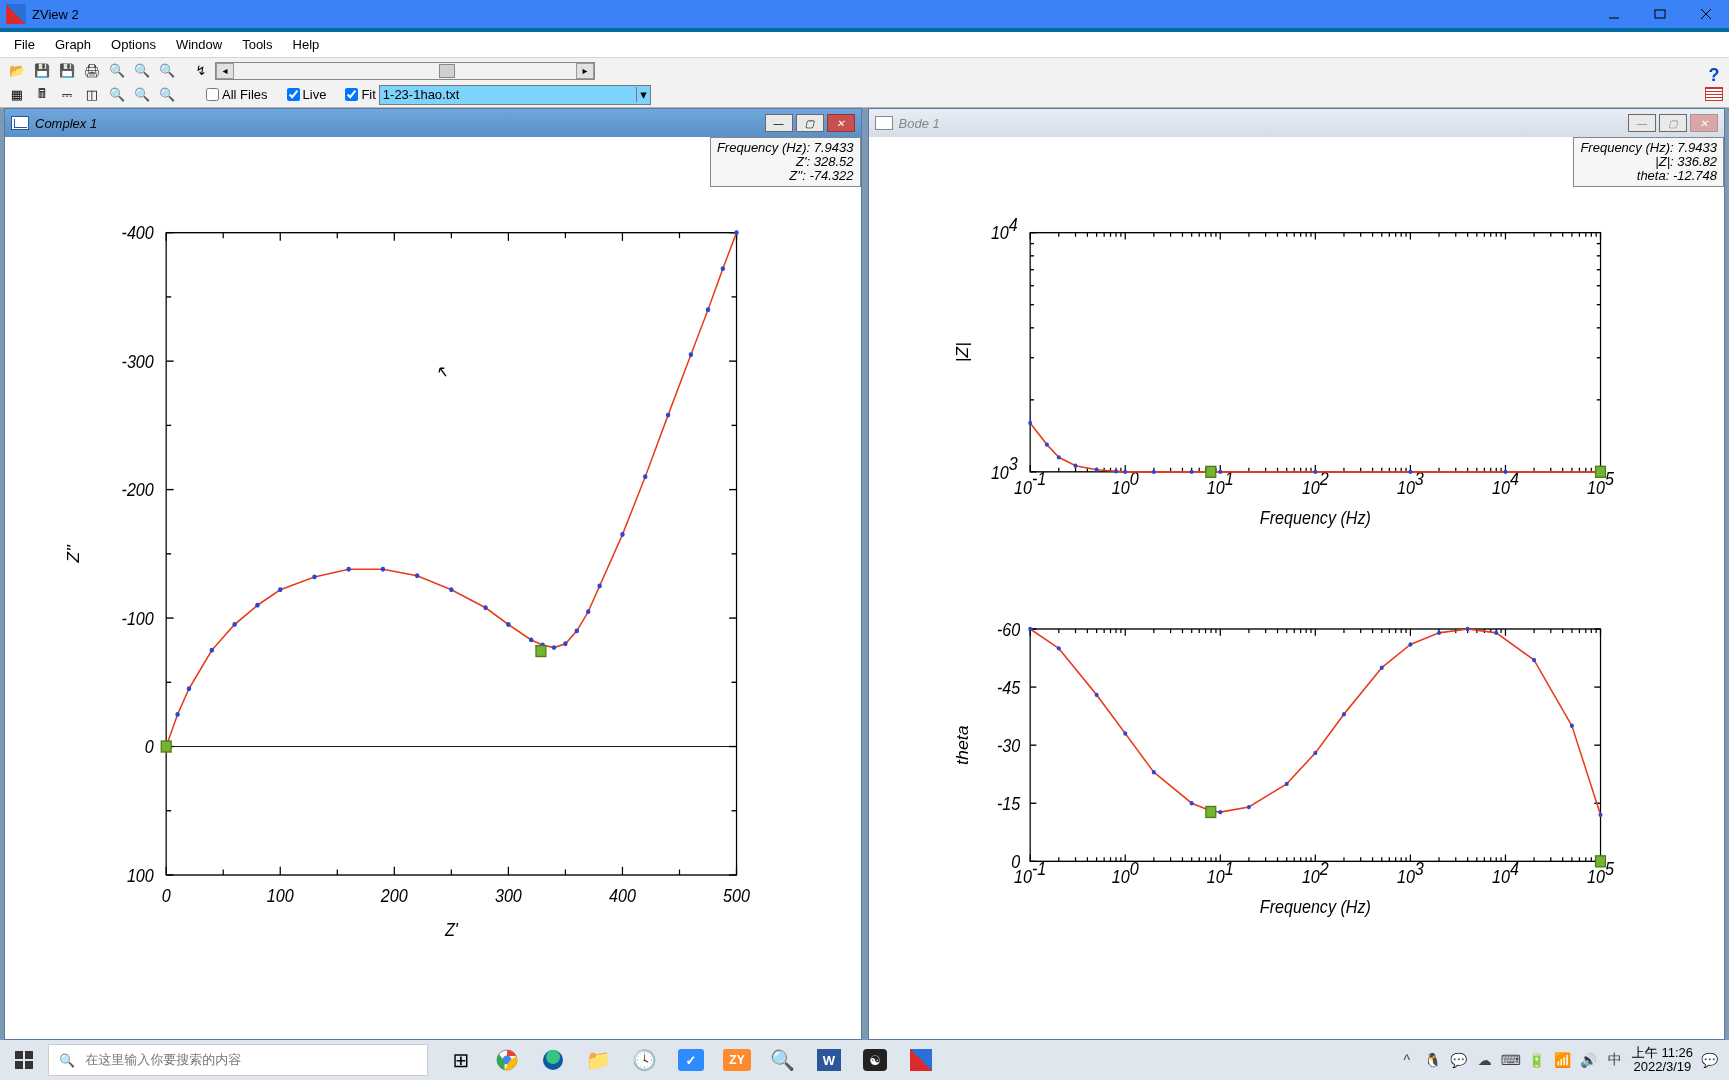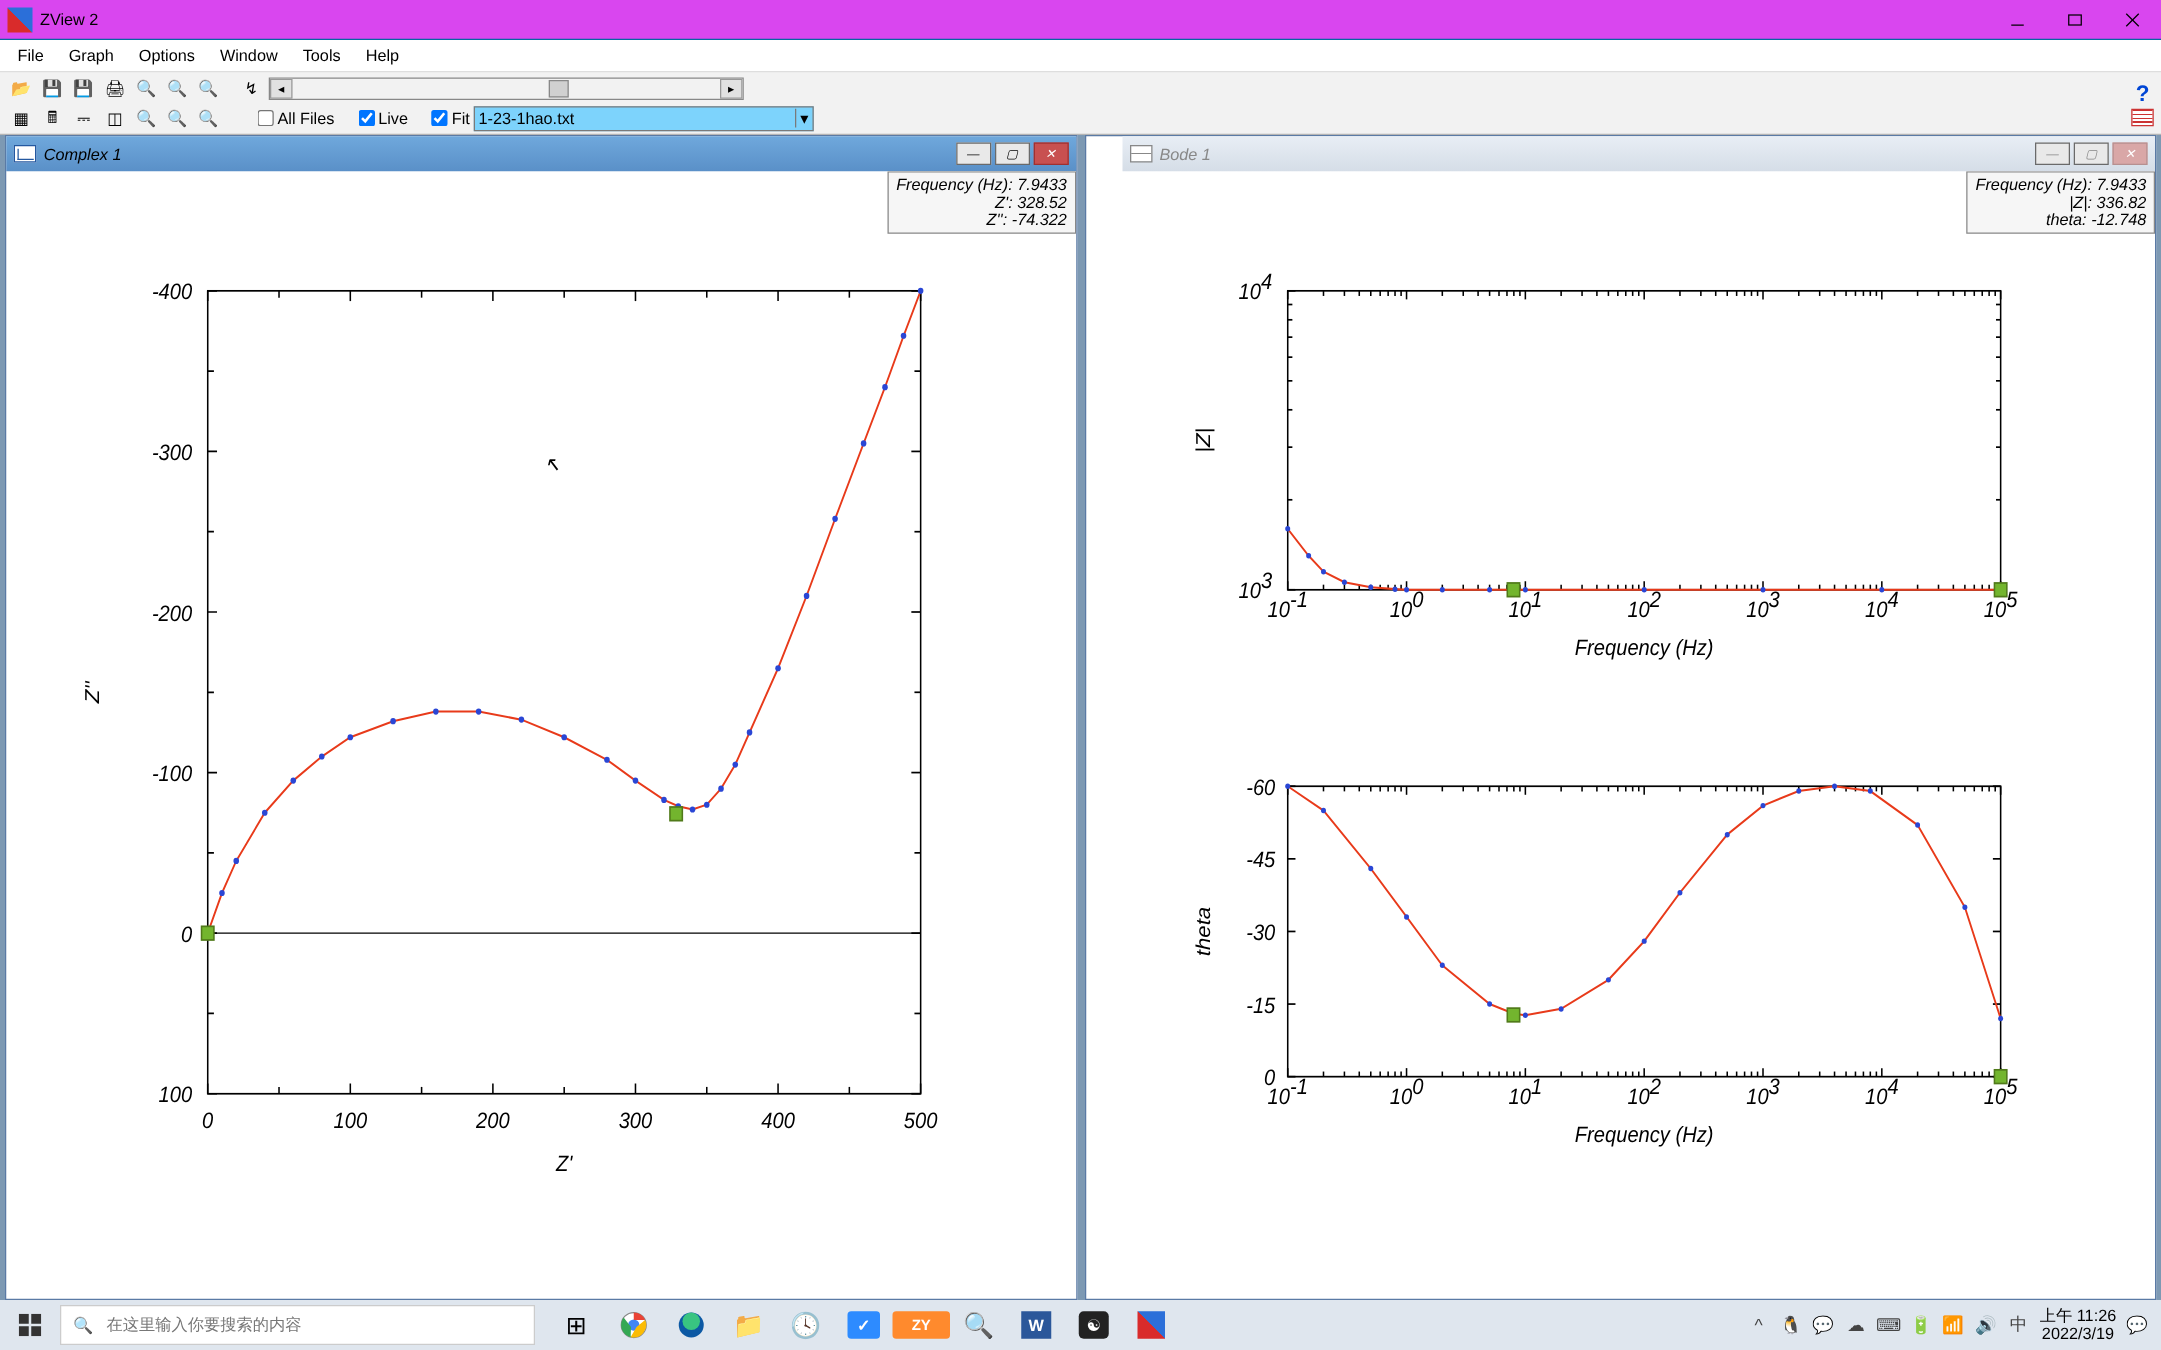--- a/index.html
+++ b/index.html
@@ -1,18 +1,18 @@
 <!DOCTYPE html>
 <html><head>
 <meta charset="utf-8">
 <style>
 * { margin: 0; padding: 0; box-sizing: border-box; font-family: "Segoe UI", Tahoma, sans-serif; font-size: 13px; }
 html, body { width: 1729px; height: 1080px; overflow: hidden; background: #fff; }
 
-.titlebar { height: 32px; background: #d946ef; display: flex; align-items: center; border-bottom: 1px solid #0369a1; }
+.titlebar { height: 32px; background: #3b82f6; display: flex; align-items: center; border-bottom: 4px solid #0369a1; }
 .titlebar .app-icon { width: 20px; height: 20px; margin: 0 6px; background: linear-gradient(45deg,#d92b2b 50%,#2b6fd9 50%); }
 .titlebar .title { flex: 0 0 auto; }
 .titlebar .spacer { flex: 1; }
 .titlebar .win-ctrl { width: 46px; height: 32px; display:flex; align-items:center; justify-content:center; }
 .titlebar .win-ctrl svg { width:12px; height:12px; stroke:#000; stroke-width:1; fill:none; }
 
 .menubar { height: 26px; background:#fff; display:flex; align-items:center; padding:0 4px; border-bottom:1px solid #d4d4d4; }
 .menubar .menu-item { padding:4px 10px; }
 
 .toolbar { height: 50px; background:#f2f2f2; border-bottom:1px solid #b5b5b5; display:flex; align-items:center; padding:2px 6px; gap:4px; position:relative; }
@@ -31,21 +31,21 @@
 .status-cols .col div { line-height:14px; white-space:nowrap; }
 .help-col { margin-left:auto; display:flex; flex-direction:column; align-items:center; gap:1px; }
 .help-col .help { color:#0046d5; font-weight:bold; font-size:18px; }
 .help-col .tbl-icon { width:18px; height:14px; border:1px solid #c33; background:repeating-linear-gradient(0deg,#fff,#fff 2px,#c33 2px,#c33 3px); }
 
 .workspace { position:absolute; top:108px; left:0; right:0; bottom:40px; background:#7d99b3; display:flex; gap:6px; padding:0 4px; }
 
 .panel { flex:1; background:#fff; border:1px solid #5a7aa5; display:flex; flex-direction:column; position:relative;font-style:italic; }
 .panel-titlebar { height:28px; display:flex; align-items:center; padding:0 6px; }
 .panel-titlebar.active { background:linear-gradient(to bottom,#6fa8dc,#5a90c8); color:#000; }
-.panel-titlebar.inactive { background:linear-gradient(to bottom,#e8eef5,#d5dde7); color:#888;margin-left:29px; }
+.panel-titlebar.inactive { background:linear-gradient(to bottom,#e8eef5,#d5dde7); color:#888; }
 .panel-titlebar .plot-icon { width:18px; height:14px; background:#fff; border:1px solid #2458a0; margin-right:6px; display:flex; align-items:center; justify-content:center; }
 .panel-titlebar .plot-icon::before { content:''; width:12px; height:8px; border-left:1px solid #2458a0; border-bottom:1px solid #2458a0; }
 .panel-titlebar .bode-icon { width:18px; height:14px; border:1px solid #888; margin-right:6px; background:linear-gradient(to bottom,#fff 48%, #888 48%, #888 52%, #fff 52%); }
 .panel-titlebar .spacer { flex:1; }
 .panel-titlebar .panel-ctrl { width:28px; height:18px; border:1px solid #6a6a6a; margin-left:3px; display:flex; align-items:center; justify-content:center; font-size:10px; background:#e9e9e9; }
 .panel-titlebar .panel-ctrl.close { background:#c85050; color:#fff; border-color:#a03030; }
 .panel-titlebar .panel-ctrl.close-inactive { background:#d9a7a7; color:#fff; border-color:#b69090; }
 
 .panel-body { flex:1; position:relative; overflow:hidden; }
 .info-box { position:absolute; top:0; right:0; border:1px solid #888; background:#f6f6f6; padding:3px 6px; font-size:12px; text-align:right; line-height:14px; z-index:10; }
@@ -633,21 +633,21 @@
           <circle cx="11" cy="11" r="10" fill="#0c59a4"></circle>
           <circle cx="11" cy="8" r="7" fill="#39c481"></circle>
         </svg>
       </div>
     <div class="ti" style="color:#caa21c">📁</div>
     <div class="ti">🕓</div>
     <div class="ti">
         <div style="width:26px;height:22px;background:#2d8bff;color:#fff;border-radius:3px;display:flex;align-items:center;justify-content:center;font-weight:bold">✓</div>
       </div>
     <div class="ti">
-        <div style="width:46px;height:22px;background:#ff8a2d;color:#fff;border-radius:3px;display:flex;align-items:center;justify-content:center;font-weight:bold;font-size:12px">ZY</div>
+        <div style="width:28px;height:22px;background:#ff8a2d;color:#fff;border-radius:3px;display:flex;align-items:center;justify-content:center;font-weight:bold;font-size:12px">ZY</div>
       </div>
     <div class="ti" style="color:#ff8a2d">🔍</div>
     <div class="ti">
         <div style="width:24px;height:22px;background:#2b579a;color:#fff;display:flex;align-items:center;justify-content:center;font-weight:bold">W</div>
       </div>
     <div class="ti">
         <div style="width:24px;height:22px;background:#222;color:#fff;border-radius:4px;display:flex;align-items:center;justify-content:center">☯</div>
       </div>
     <div class="ti">
         <div style="width:22px;height:22px;background:linear-gradient(45deg,#d92b2b 50%,#2b6fd9 50%)"></div>

